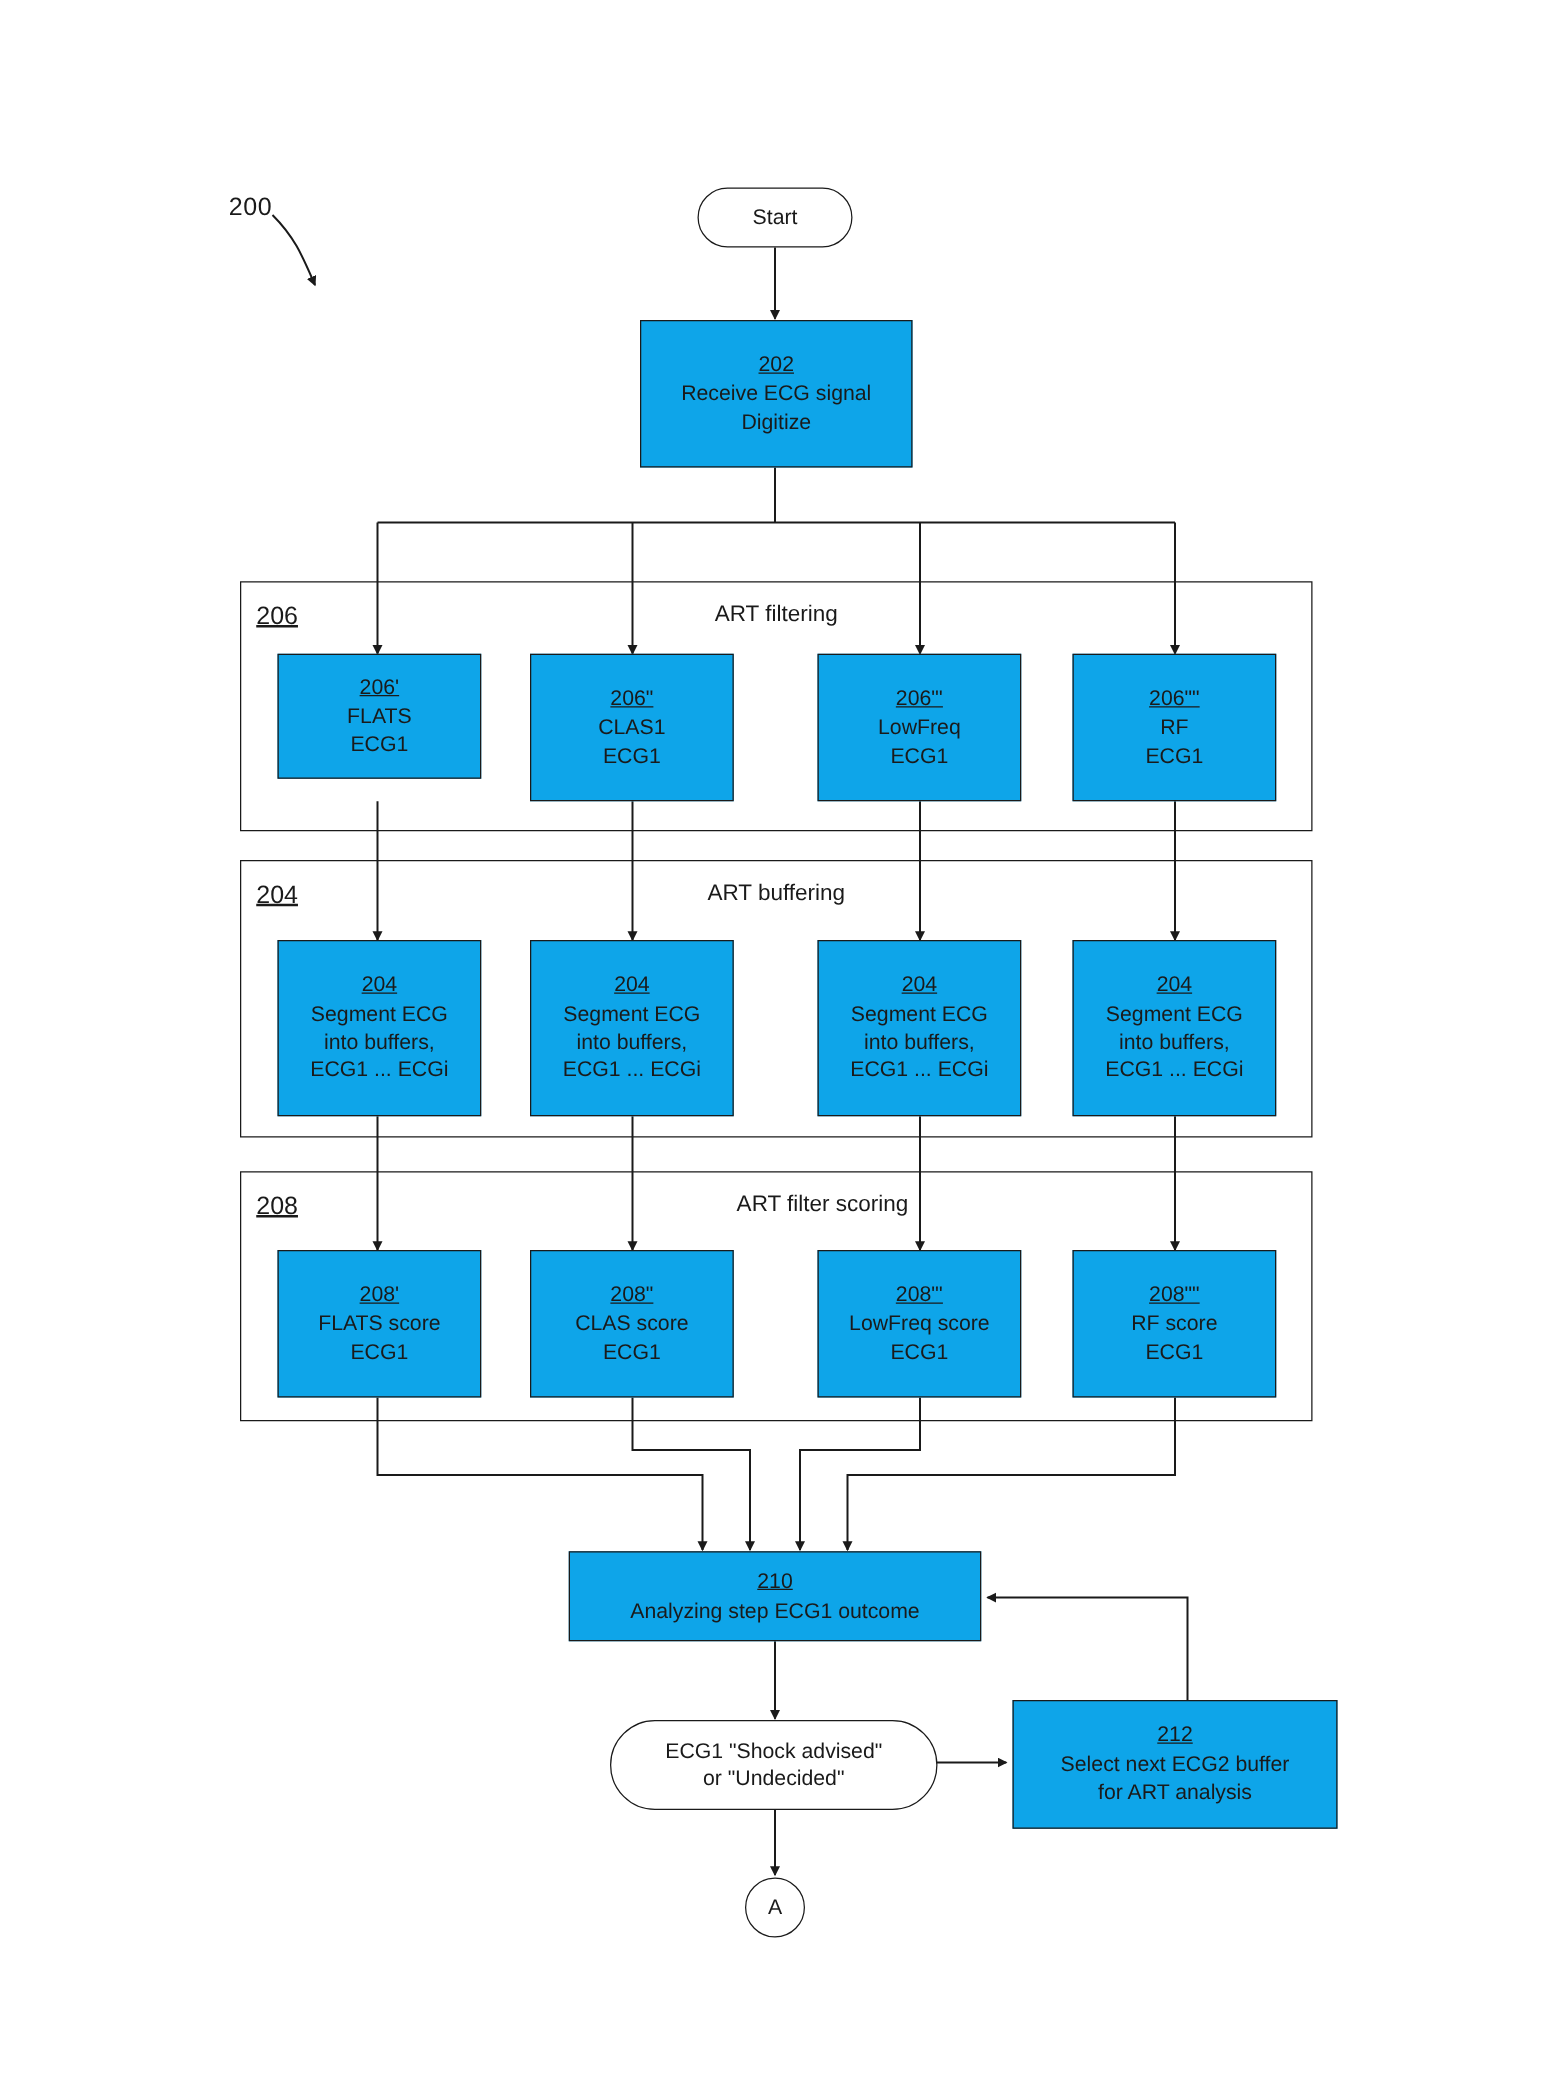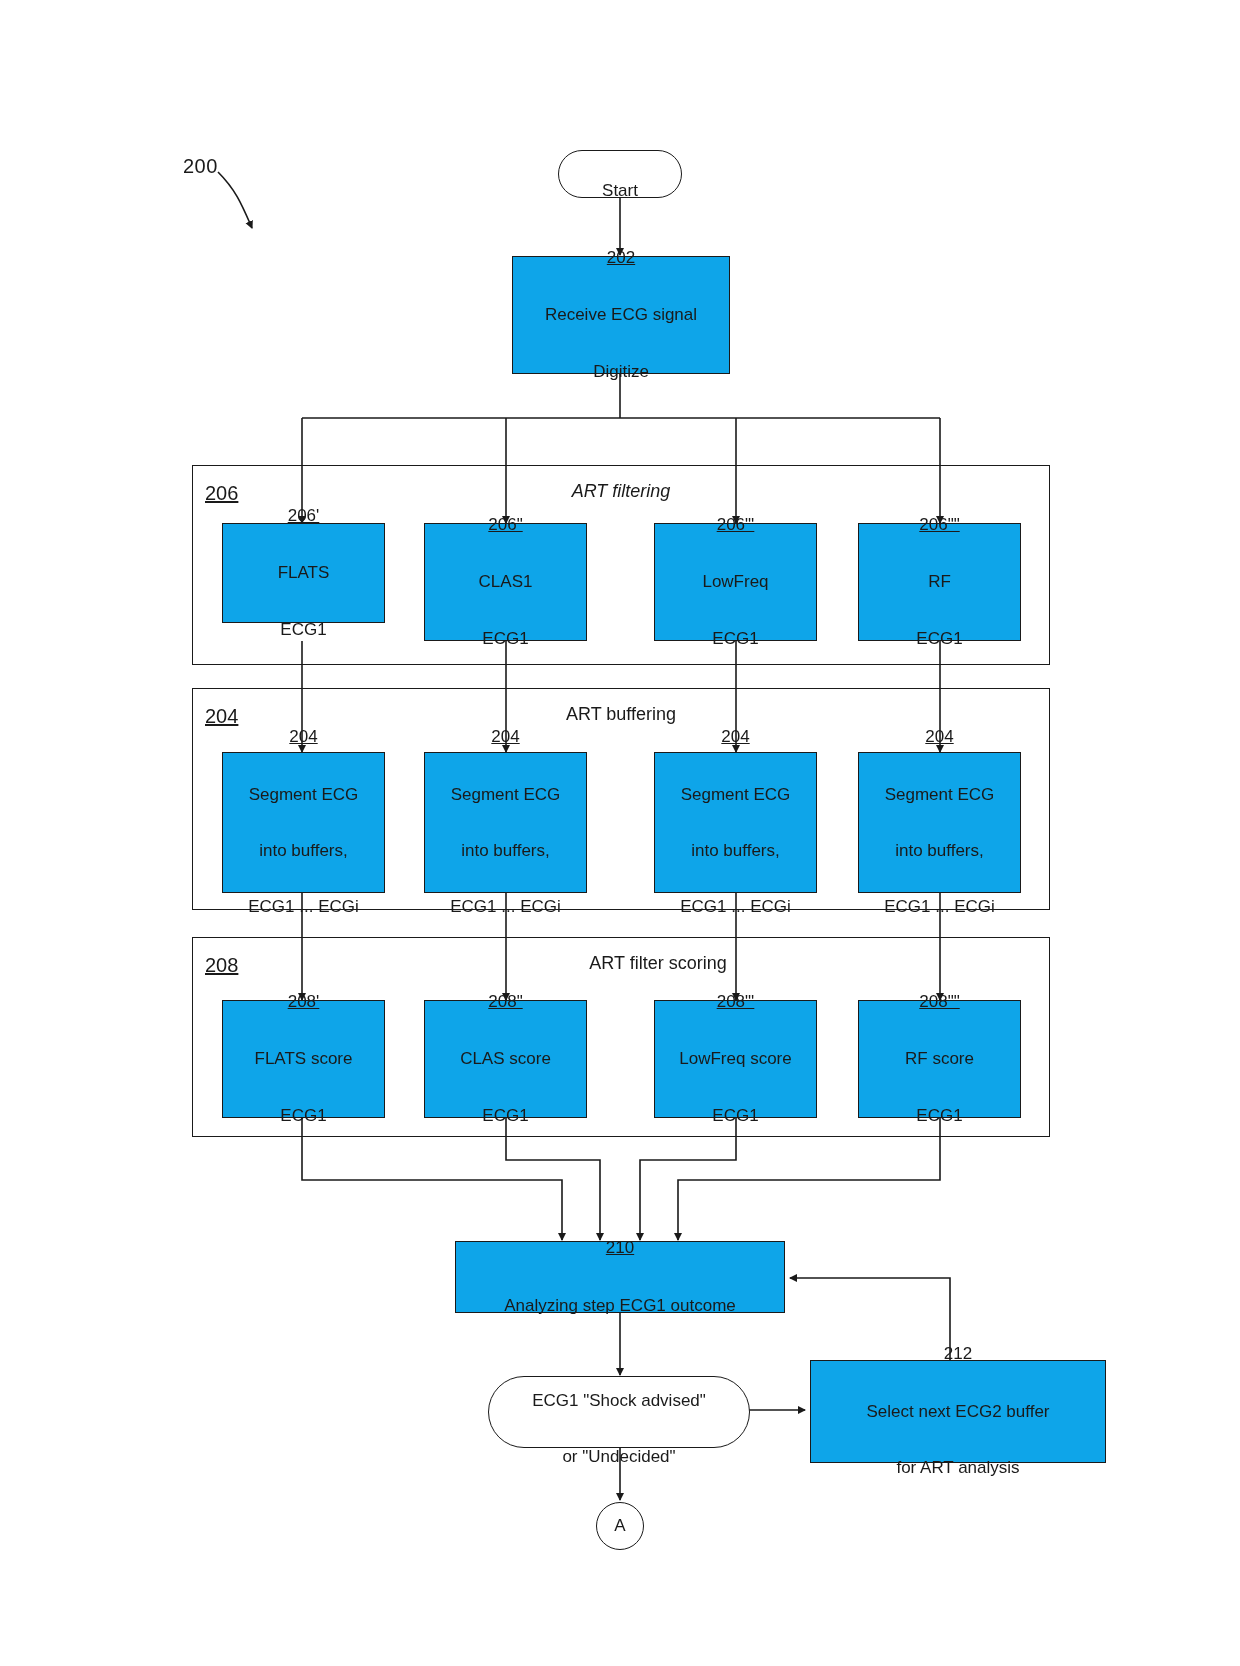--- a/index.html
+++ b/index.html
@@ -85,21 +85,21 @@
     display: flex;
     align-items: center;
     justify-content: center;
     font-size: 17px;
   }
   .fig-num {
     position: absolute;
     font-size: 20px;
     letter-spacing: 0.5px;
   }
-  .line-txt { display: block; margin-top: 34px; }
+  .line-txt { display: block; }
 </style>
 </head>
 <body>
 
 <div id="canvas">
 
   <svg class="lines" viewBox="0 0 1240 1666">
     <defs>
       <marker id="arrow" markerWidth="9" markerHeight="9" refX="7" refY="4" orient="auto" markerUnits="userSpaceOnUse">
         <path d="M0,0 L8,4 L0,8 z" fill="#1a1a1a"></path>
@@ -150,21 +150,21 @@
   </div>
 
   <div class="node" style="left:512px; top:256px; width:218px; height:118px;">
     <span class="ref">202</span>
     <span class="line-txt">Receive ECG signal</span>
     <span class="line-txt">Digitize</span>
   </div>
 
   <div class="group" style="left:192px; top:465px; width:858px; height:200px;"></div>
   <div class="group-ref" style="left:205px; top:482px;">206</div>
-  <div class="group-title" style="left:192px; top:481px; width:858px; text-align:center;font-style:italic;">ART filtering</div>
+  <div class="group-title" style="left:192px; top:481px; width:858px; text-align:center;">ART filtering</div>
 
   <div class="node" style="left:222px; top:523px; width:163px; height:100px;">
     <span class="ref">206'</span>
     <span class="line-txt">FLATS</span>
     <span class="line-txt">ECG1</span>
   </div>
   <div class="node" style="left:424px; top:523px; width:163px; height:118px;">
     <span class="ref">206"</span>
     <span class="line-txt">CLAS1</span>
     <span class="line-txt">ECG1</span>
@@ -237,21 +237,21 @@
   <div class="node" style="left:455px; top:1241px; width:330px; height:72px;">
     <span class="ref">210</span>
     <span class="line-txt">Analyzing step ECG1 outcome</span>
   </div>
 
   <div class="terminator" style="left:488px; top:1376px; width:262px; height:72px; flex-direction:column;">
     <span class="line-txt">ECG1 "Shock advised"</span>
     <span class="line-txt">or "Undecided"</span>
   </div>
 
-  <div class="node" style="left:810px; top:1360px; width:296px; height:103px;">
+  <div class="node" style="left:810px; top:1360px; width:260px; height:103px;">
     <span class="ref">212</span>
     <span class="line-txt">Select next ECG2 buffer</span>
     <span class="line-txt">for ART analysis</span>
   </div>
 
   <div class="connector-circle" style="left:596px; top:1502px; width:48px; height:48px;">
     <span>A</span>
   </div>
 
 </div>

